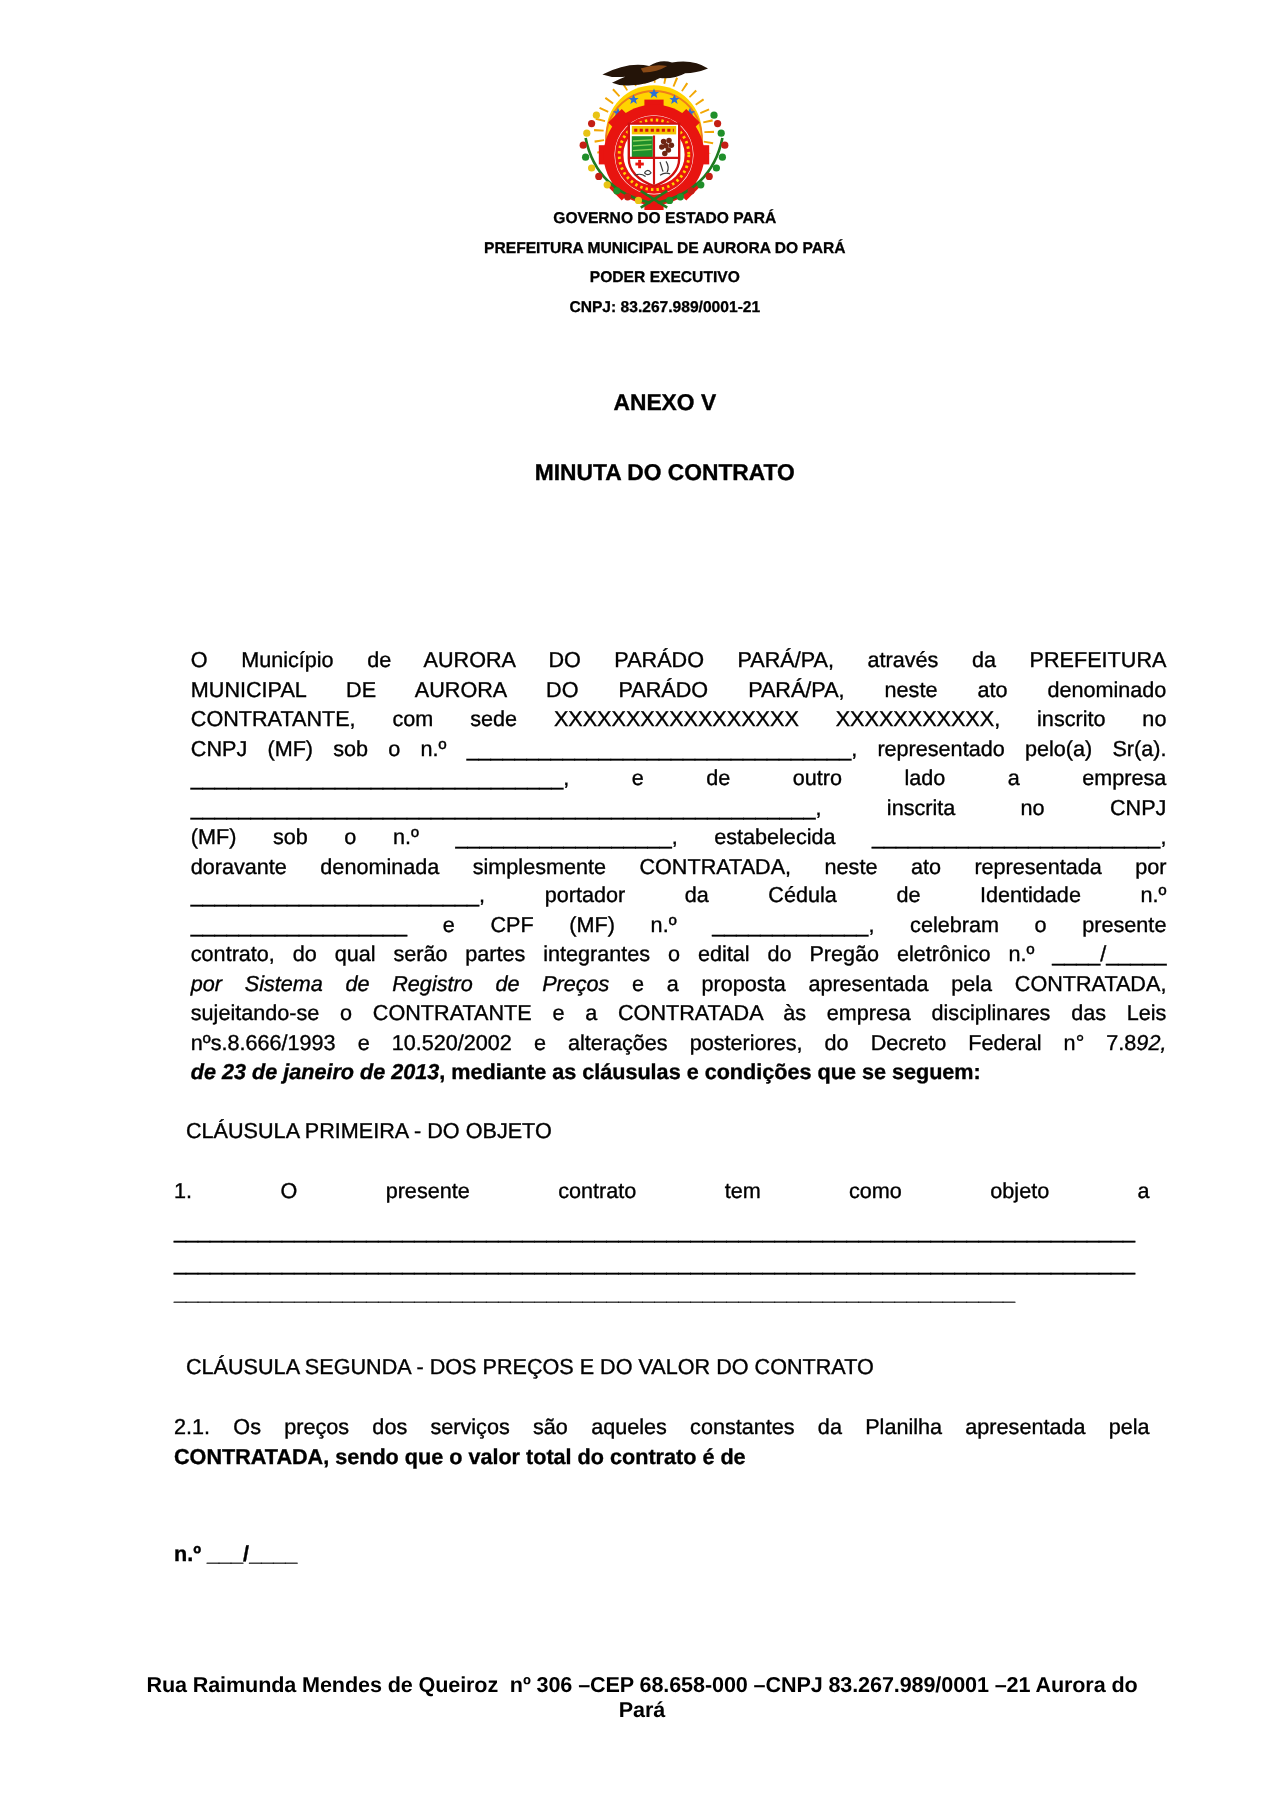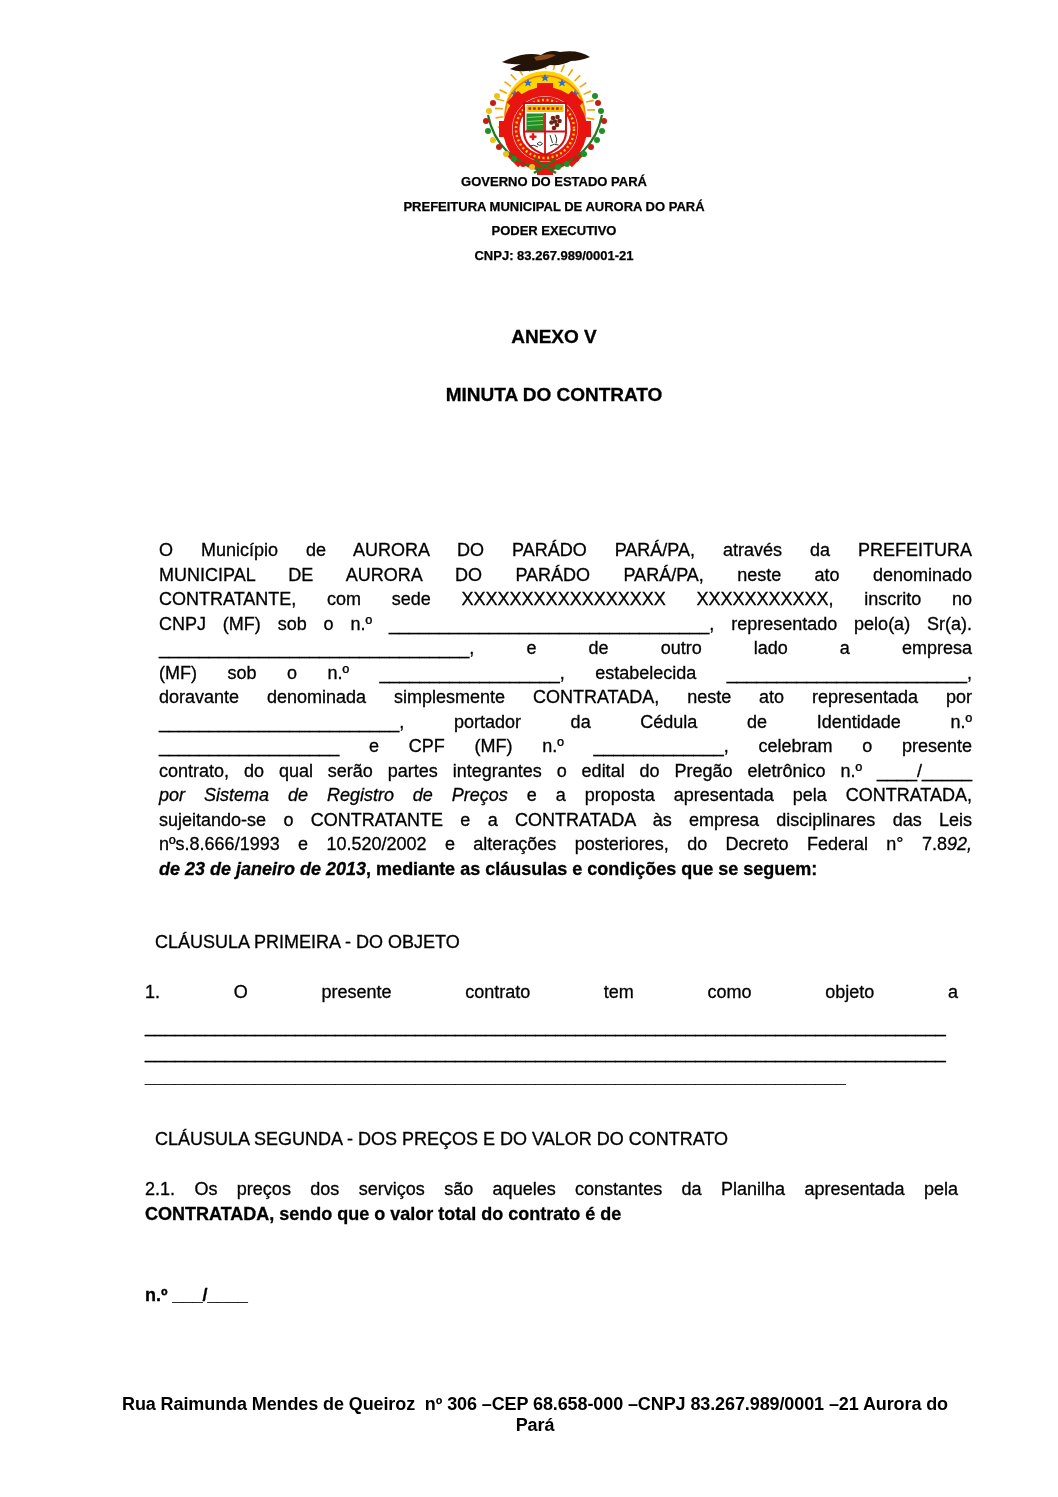--- a/index.html
+++ b/index.html
@@ -147,20 +147,21 @@
 
 <div id="anexo-title" class="abs doc-title">ANEXO V</div>
 <div id="minuta-title" class="abs doc-title">MINUTA DO CONTRATO</div>
 
 <div id="intro-para" class="abs doc-text para last-natural">
     <div class="line"><span>O Município de AURORA DO PARÁDO PARÁ/PA, através da PREFEITURA</span></div>
     <div class="line"><span>MUNICIPAL DE AURORA DO PARÁDO PARÁ/PA, neste ato denominado</span></div>
     <div class="line"><span>CONTRATANTE, com sede XXXXXXXXXXXXXXXXX XXXXXXXXXXX, inscrito no</span></div>
     <div class="line"><span>CNPJ (MF) sob o n.º ________________________________, representado pelo(a) Sr(a).</span></div>
     <div class="line"><span>_______________________________, e de outro lado a empresa</span></div>
+    <div class="line"><span>____________________________________________________, inscrita no CNPJ</span></div>
     <div class="line"><span>(MF) sob o n.º __________________, estabelecida ________________________,</span></div>
     <div class="line"><span>doravante denominada simplesmente CONTRATADA, neste ato representada por</span></div>
     <div class="line"><span>________________________, portador da Cédula de Identidade n.º</span></div>
     <div class="line"><span>__________________ e CPF (MF) n.º _____________, celebram o presente</span></div>
     <div class="line"><span>contrato, do qual serão partes integrantes o edital do Pregão eletrônico n.º ____/_____</span></div>
     <div class="line"><span class="it">por Sistema de Registro de Preços</span><span> e a proposta apresentada pela CONTRATADA,</span></div>
     <div class="line"><span>sujeitando-se o CONTRATANTE e a CONTRATADA às empresa disciplinares das Leis</span></div>
     <div class="line"><span>nºs.8.666/1993 e 10.520/2002 e alterações posteriores, do Decreto Federal n° 7.8</span><span class="it">92,</span></div>
     <div class="line"><span class="it">de 23 de janeiro de 2013</span><span>, mediante as cláusulas e condições que se seguem:</span></div>
   </div>

